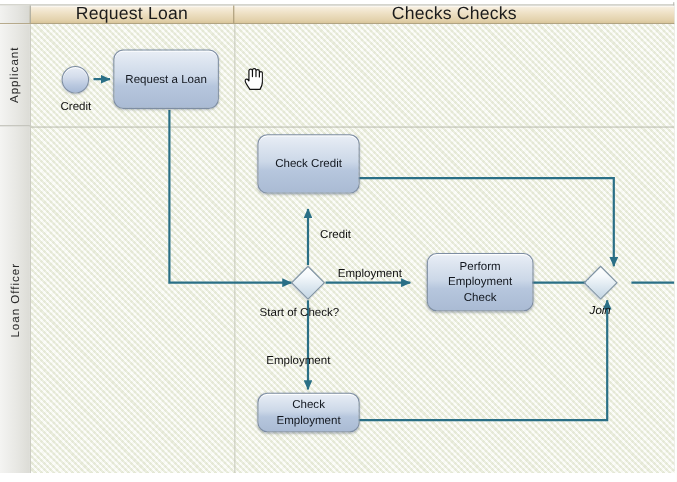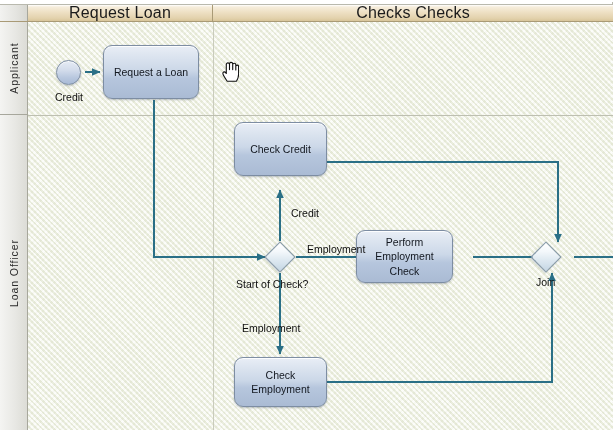--- a/index.html
+++ b/index.html
@@ -285,36 +285,36 @@
         <span>Request a Loan</span>
       </div>
 
       <div class="node task" style="left:206px; top:100px; width:93px; height:54px;">
         <span>Check Credit</span>
       </div>
 
       <div class="node gateway" style="left:241px; top:224px; width:22px; height:22px;"></div>
       <div class="flow-label" style="left:208px; top:257px;">Start of Check?</div>
 
-      <div class="node task" style="left:328px; top:208px; width:97px; height:53px;">
+      <div class="node task" style="left:360px; top:208px; width:97px; height:53px;">
         <div>
           <div>Perform</div>
           <div>Employment Check</div>
         </div>
       </div>
 
-      <div class="node task" style="left:206px; top:335px; width:93px; height:50px;">
+      <div class="node task" style="left:206px; top:335px; width:93px; height:36px;">
         <div>
           <div>Check</div>
           <div>Employment</div>
         </div>
       </div>
 
       <div class="node gateway" style="left:507px; top:224px; width:22px; height:22px;"></div>
-      <div class="flow-label" style="left:508px; top:255px;">Join</div>
+      <div class="flow-label" style="left:508px; top:255px;font-style:italic;">Join</div>
 
       <div class="flow-label" style="left:235px; top:186px;padding-left:28px;">Credit</div>
 
       <div class="flow-label" style="left:279px; top:222px;">Employment</div>
 
       <div class="flow-label" style="left:214px; top:301px;">Employment</div>
 
       <svg class="cursor-hand" style="left:194px; top:39px;" viewBox="0 0 17 21">
         <path d="M5.2,20.2 C3.2,17.4 1.4,14.6 1.0,13.2
                  C0.6,11.8 1.3,10.8 2.4,10.9

